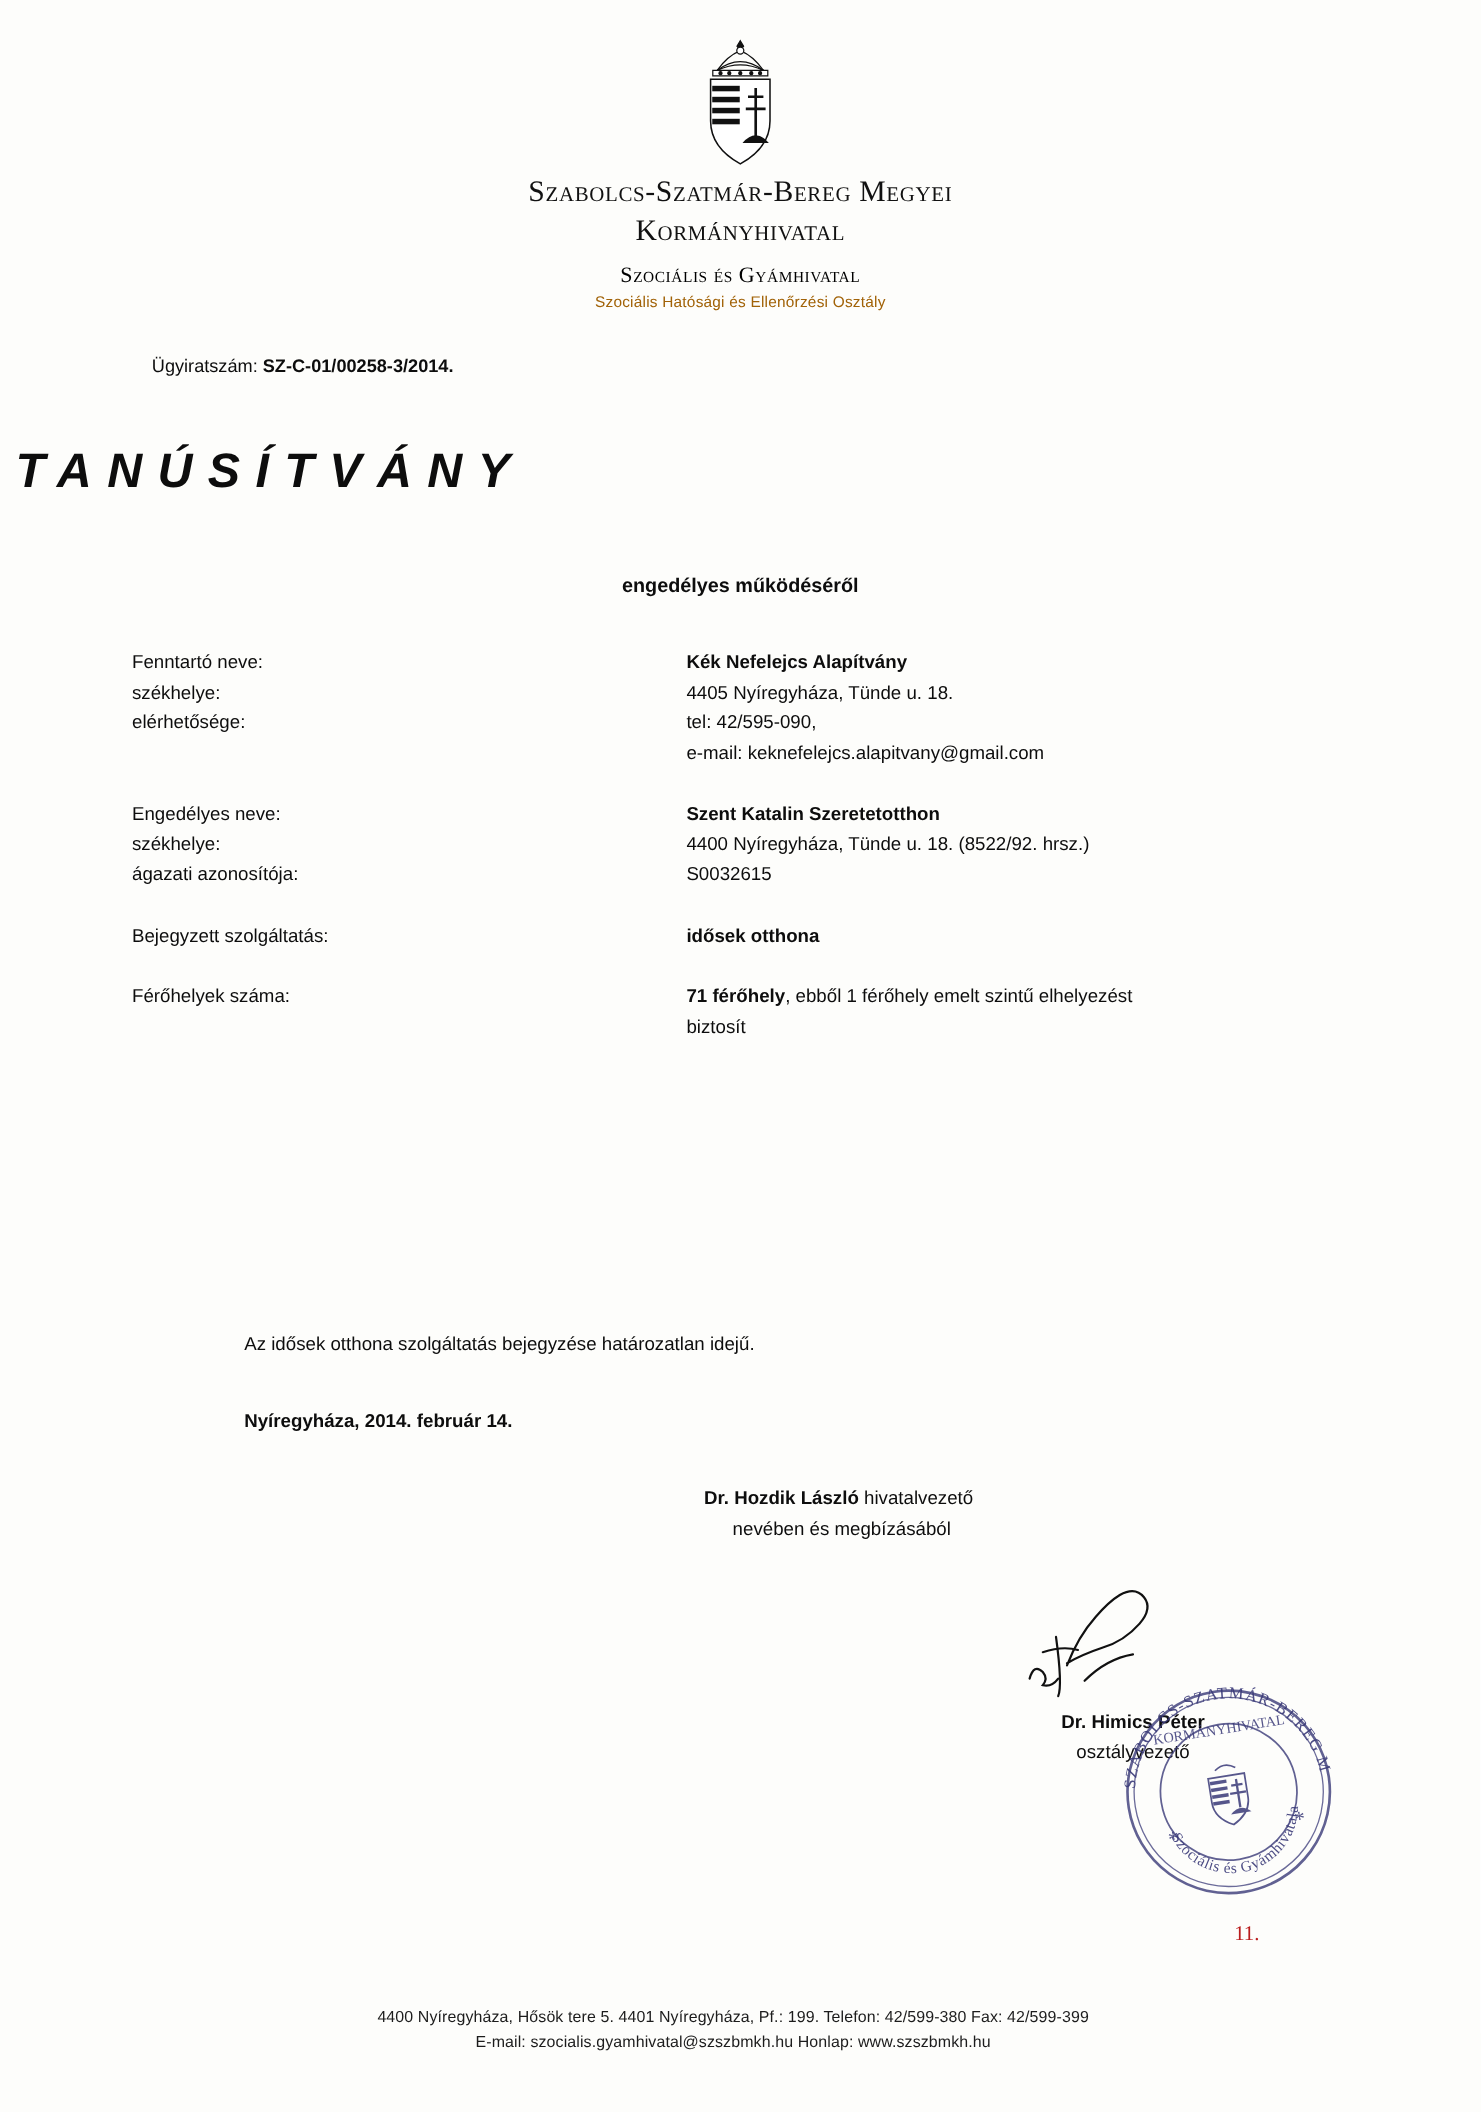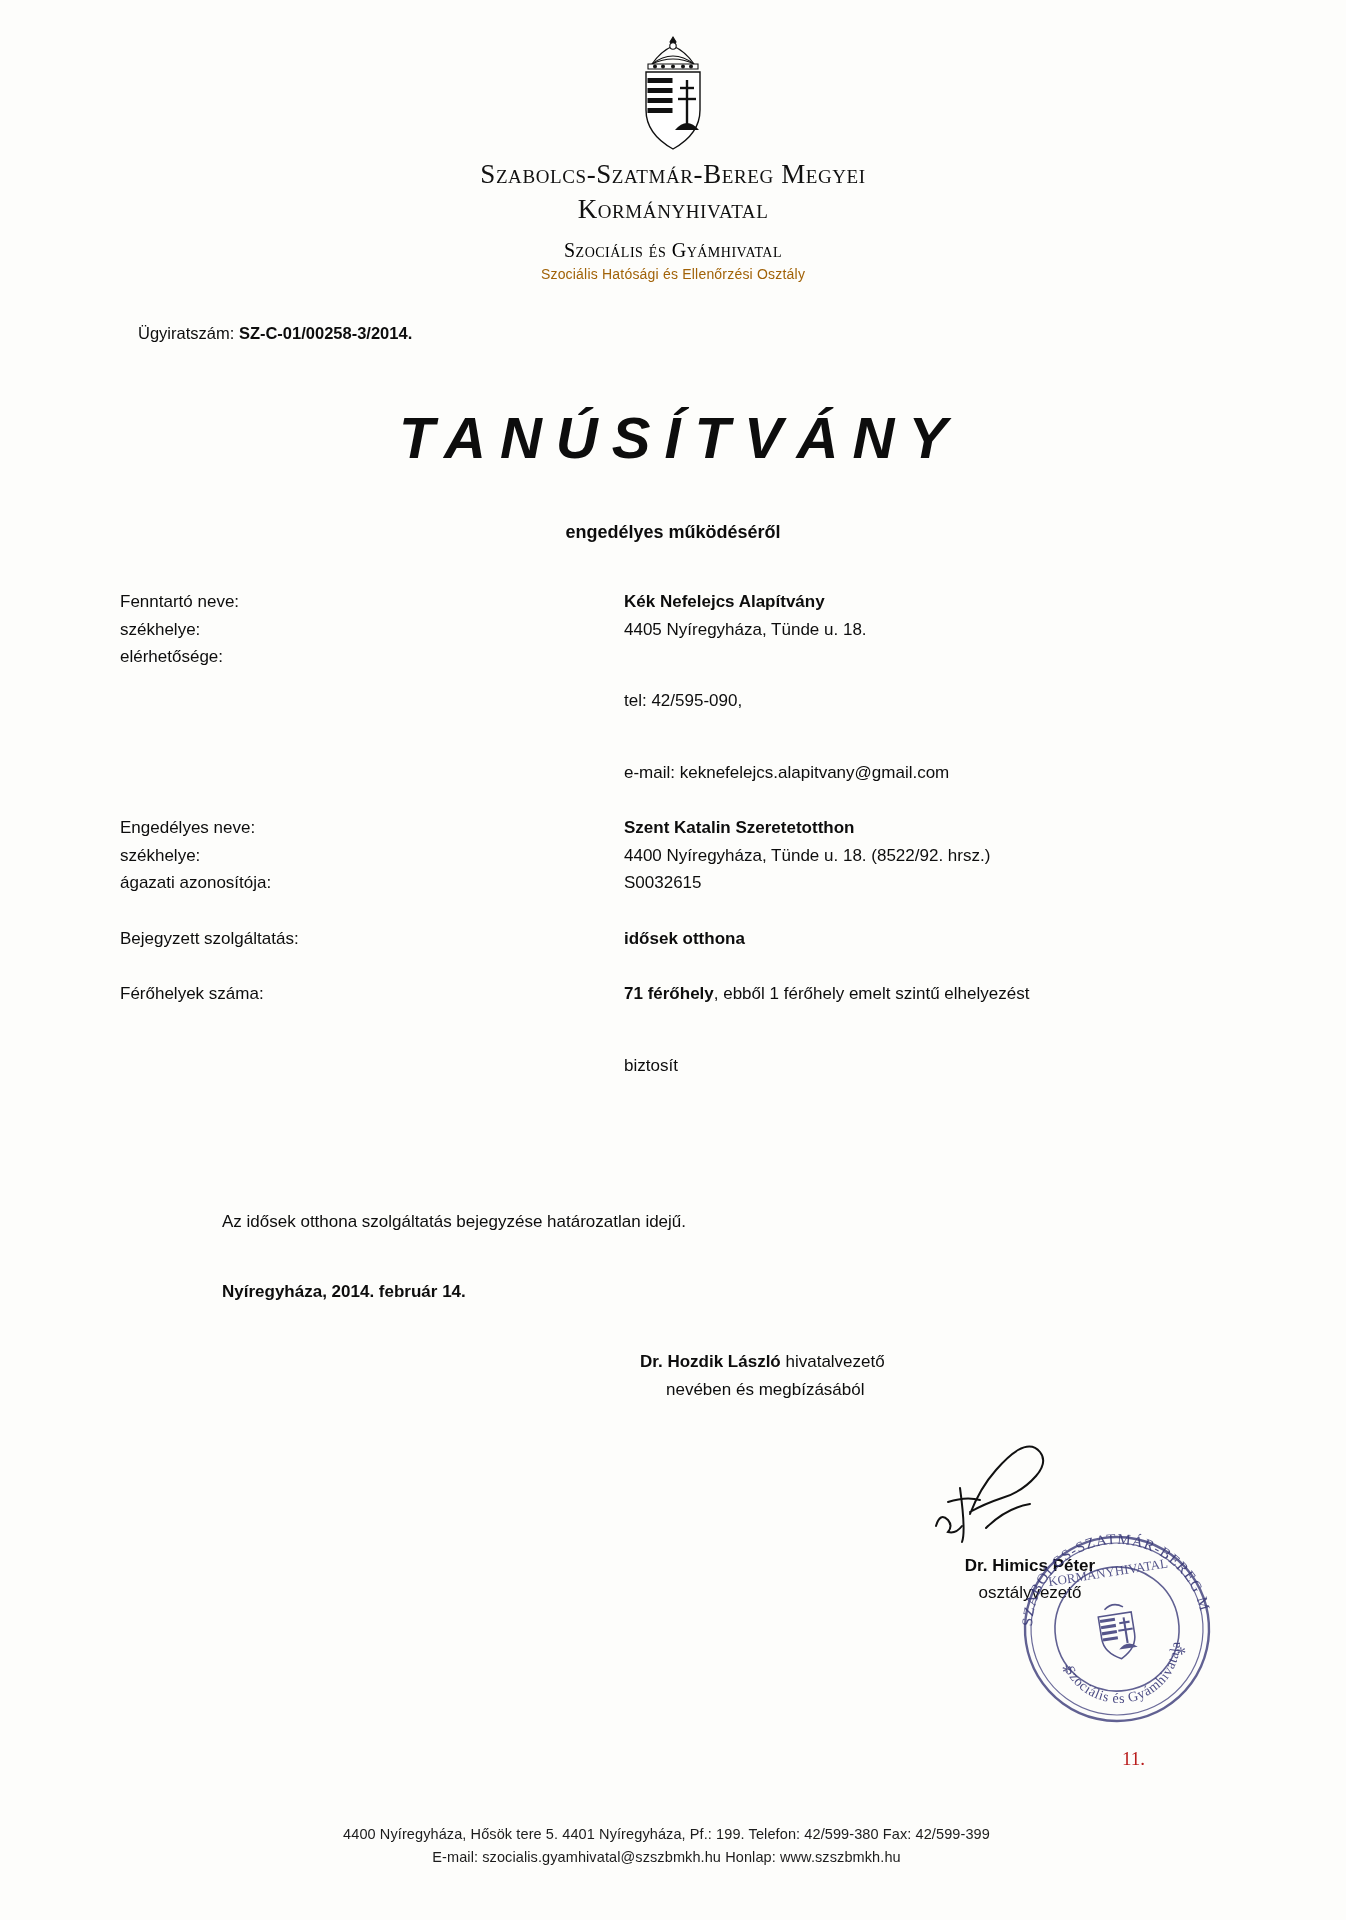--- a/index.html
+++ b/index.html
@@ -86,22 +86,21 @@
     font-weight: 400;
   }
   .case-no b { font-weight: 700; }
 
   
   .doc-title {
     position: absolute;
     top: 404px;
     left: 0;
     right: 0;
-    text-align: center;
-    font-size: 58px;
+    font-size: 44px;
     font-weight: 700;
     font-style: italic;
     letter-spacing: 14px;
     padding-left: 14px;
     font-family: "Liberation Sans", sans-serif;
   }
   .doc-subtitle {
     position: absolute;
     top: 522px;
     left: 0;
@@ -131,21 +130,21 @@
     font-size: 17px;
     font-weight: 400;
   }
   .fvalue {
     font-size: 17px;
     padding-left: 232px;
     box-sizing: border-box;
     width: 760px;
   }
   .fvalue.bold { font-weight: 700; }
-  .fvalue .cont { display: block; margin-top: 44px; }
+  .fvalue .cont { display: block; }
 
   .para {
     position: absolute;
     left: 222px;
     font-size: 17px;
   }
   .para-indef { top: 1212px; }
   .para-place { top: 1282px; font-weight: 700; }
 
   

